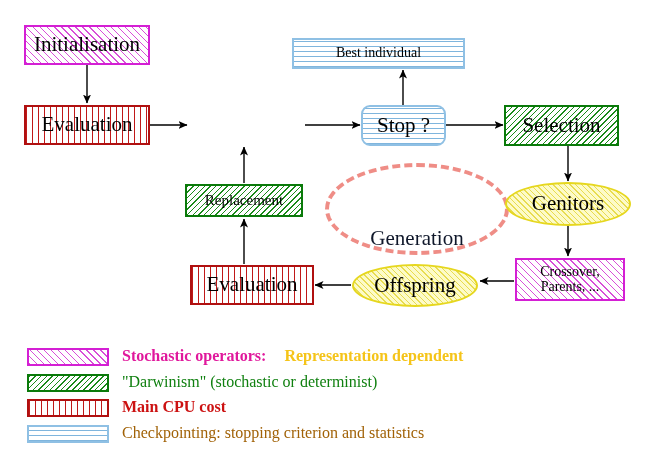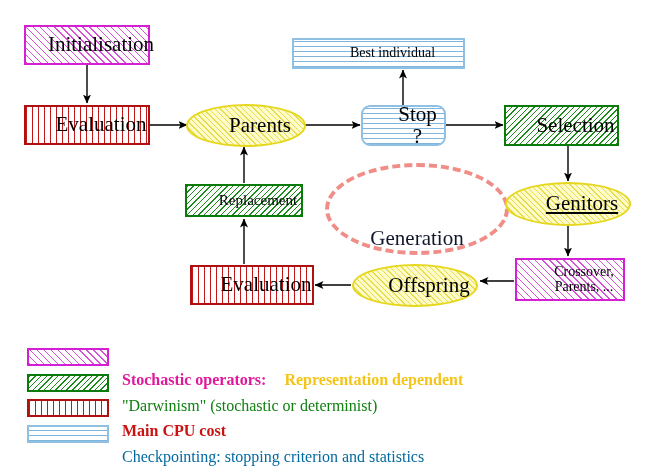--- a/index.html
+++ b/index.html
@@ -22,25 +22,24 @@
     width: 662px;
     height: 471px;
     pointer-events: none;
   }
   .node {
     position: absolute;
     box-sizing: border-box;
     display: flex;
     align-items: center;
     justify-content: center;
-    text-align: center;
+    text-align: right;
     color: #000000;
     line-height: 1.02;
     z-index: 3;
-    padding-left: 28px;
   }
   .node .lbl { position: relative; z-index: 4; }
 
   
   .hatch-magenta {
     background-color: #ffffff;
     background-image: repeating-linear-gradient(45deg,
         #d84fd8 0px, #d84fd8 1px, rgba(255,255,255,0) 1px, rgba(255,255,255,0) 5px);
     border: 2px solid #d41fd4;
   }
@@ -92,28 +91,27 @@
     height: 18px;
     box-sizing: border-box;
   }
   .legend-text {
     position: absolute;
     left: 122px;
     white-space: nowrap;
     font-family: "Liberation Serif", "DejaVu Serif", serif;
     font-size: 16px;
     font-weight: bold;
-    margin-top: 24px;
   }
   .lt-row2, .lt-row4 { font-weight: normal; }
   .c-magenta  { color: #e0189c; }
   .c-gold     { color: #f5c419; }
   .c-green    { color: #108010; }
   .c-red      { color: #cc1111; }
-  .c-blue     { color: #0369a1; }
+  .c-blue     { color: #a16207; }
 </style>
 </head>
 <body>
 
 <div id="canvas">
 
   <svg id="wires" viewBox="0 0 662 471">
     <defs>
       <marker id="ah" markerWidth="9" markerHeight="8" refX="8.5" refY="4" orient="auto" markerUnits="userSpaceOnUse">
         <path d="M0,0 L9,4 L0,8 L2.2,4 Z" fill="#000000"></path>
@@ -150,37 +148,34 @@
   </div>
 
   <div class="node hatch-magenta" style="left:24px; top:25px; width:126px; height:40px; font-size:21px;">
     <span class="lbl">Initialisation</span>
   </div>
 
   <div class="node hatch-red-vert" style="left:24px; top:105px; width:126px; height:40px; font-size:21px;">
     <span class="lbl">Evaluation</span>
   </div>
 
-  <div class="node hatch-yellow-ell" style="left:186px; top:104px; width:120px; height:43px; font-size:21px;">
-    <span class="lbl">Parents</span>
-  </div>
 
   <div class="node hatch-blue-horz rounded" style="left:361px; top:105px; width:85px; height:41px; font-size:21px;">
     <span class="lbl">Stop ?</span>
   </div>
 
   <div class="node hatch-blue-horz" style="left:292px; top:38px; width:173px; height:31px; font-size:14px;">
     <span class="lbl">Best individual</span>
   </div>
 
   <div class="node hatch-green" style="left:504px; top:105px; width:115px; height:41px; font-size:21px;">
     <span class="lbl">Selection</span>
   </div>
 
-  <div class="node hatch-yellow-ell" style="left:505px; top:182px; width:126px; height:44px; font-size:21px;text-decoration:underline;">
+  <div class="node hatch-yellow-ell" style="left:505px; top:182px; width:126px; height:44px; font-size:21px;">
     <span class="lbl">Genitors</span>
   </div>
 
   <div class="node hatch-magenta" style="left:515px; top:258px; width:110px; height:43px; font-size:14px; flex-direction:column; justify-content:center;">
     <span class="lbl">Crossover,</span>
     <span class="lbl">Parents, ...</span>
   </div>
 
   <div class="node hatch-yellow-ell" style="left:352px; top:264px; width:126px; height:43px; font-size:21px;">
     <span class="lbl">Offspring</span>

